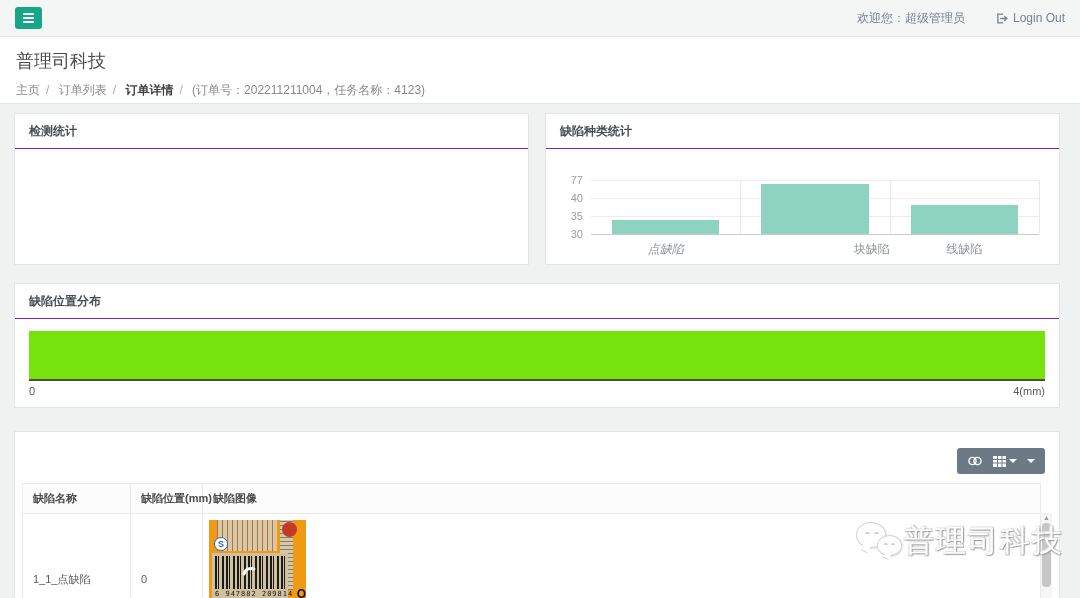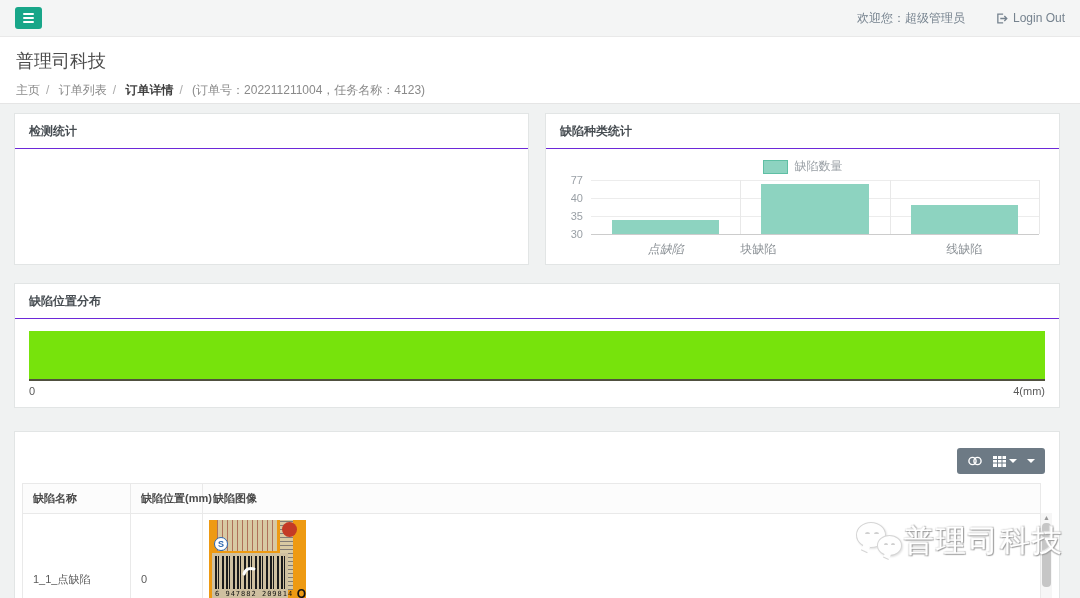--- a/index.html
+++ b/index.html
@@ -152,30 +152,26 @@
             <div style="position: absolute; left: 0px; top: 61px; width: 37px; text-align: right; font-size: 11px; color: rgb(154, 160, 166);">35</div>
             <div style="position: absolute; left: 45px; top: 49px; width: 448px; height: 1px; background: rgb(236, 236, 236);"></div>
             <div style="position: absolute; left: 0px; top: 43px; width: 37px; text-align: right; font-size: 11px; color: rgb(154, 160, 166);">40</div>
             <div style="position: absolute; left: 45px; top: 31px; width: 448px; height: 1px; background: rgb(236, 236, 236);"></div>
             <div style="position: absolute; left: 0px; top: 25px; width: 37px; text-align: right; font-size: 11px; color: rgb(154, 160, 166);">77</div>
             <div style="position: absolute; left: 194.333px; top: 31px; width: 1px; height: 54px; background: rgb(232, 232, 232);"></div>
             <div style="position: absolute; left: 65.9067px; top: 70.6px; width: 107.52px; height: 14.4px; background: rgb(141, 211, 192);"></div>
             <div style="position: absolute; left: 45px; top: 92px; width: 149.333px; text-align: center; font-size: 12px; color: rgb(138, 144, 149); font-style: italic;">点缺陷</div>
             <div style="position: absolute; left: 343.667px; top: 31px; width: 1px; height: 54px; background: rgb(232, 232, 232);"></div>
             <div style="position: absolute; left: 215.24px; top: 34.6px; width: 107.52px; height: 50.4px; background: rgb(141, 211, 192);"></div>
-            <div style="position: absolute; left: 194.333px; top: 92px; width: 149.333px; text-align: left; font-size: 12px; color: rgb(138, 144, 149);">块缺陷</div>
+            <div style="position: absolute; left: 194.333px; top: 92px; width: 149.333px; text-align: right; font-size: 12px; color: rgb(138, 144, 149);">块缺陷</div>
             <div style="position: absolute; left: 493px; top: 31px; width: 1px; height: 54px; background: rgb(232, 232, 232);"></div>
             <div style="position: absolute; left: 364.573px; top: 56.2px; width: 107.52px; height: 28.8px; background: rgb(141, 211, 192);"></div>
             <div style="position: absolute; left: 343.667px; top: 92px; width: 149.333px; text-align: center; font-size: 12px; color: rgb(138, 144, 149);">线缺陷</div>
             <div style="position: absolute; left: 45px; top: 85px; width: 448px; height: 1px; background: rgb(204, 204, 204);"></div>
           </div>
-        <div class="legend">
-          <span class="swatch" id="legend-swatch" style="background: rgb(141, 211, 192);"></span>
-          <span>缺陷数量</span>
-        </div>
       </div>
     </section>
   </div>
 
   <section class="panel pos-panel">
     <div class="panel-header">缺陷位置分布</div>
     <div class="pos-body">
       <div class="strip" id="strip" style="background: rgb(119, 227, 12);"></div>
       <div class="strip-axis">
         <span>0</span>

